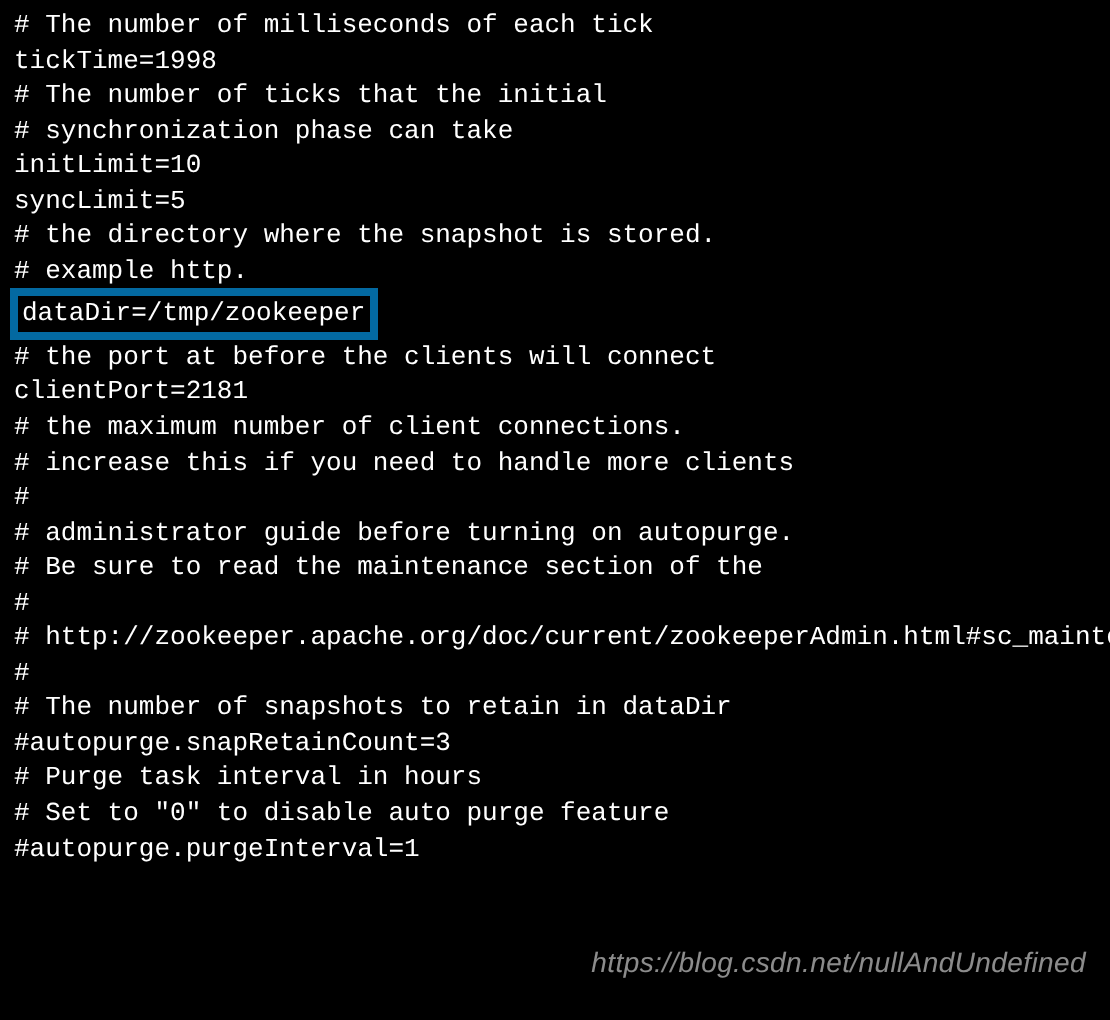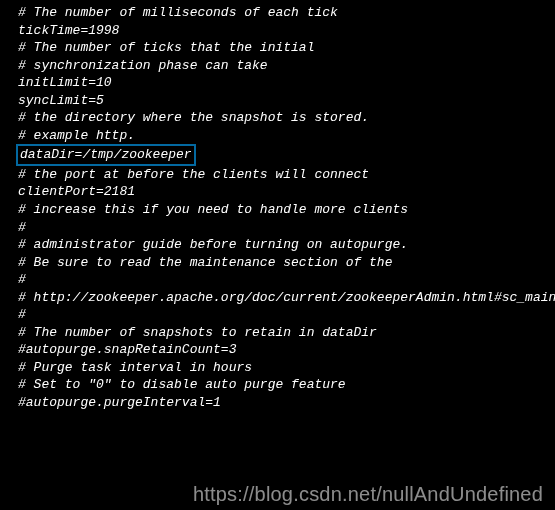--- a/index.html
+++ b/index.html
@@ -8,52 +8,54 @@
       color: #fff;
       font-family: "Consolas", "Courier New", monospace;
       font-size: 13px;
       line-height: 1.35;
       padding-top: 4px;
       width: 555px;
       height: 510px;
       overflow: hidden;
       position: relative;
     }
-    .line { white-space: pre; padding-left: 18px; font-style: italic; }
+    .line { white-space: pre; padding-left: 7px; }
     .highlight {
       display: inline-block;
-      border: 2px solid #0369a1;
+      border: 4px solid #0369a1;
       padding: 0 2px;
       margin-left: -2px;
     }
     .watermark {
       position: absolute;
       right: 12px;
-      bottom: 2px;
+      bottom: 19px;
       color: rgba(255,255,255,0.55);
       font-family: Arial, sans-serif;
-      font-size: 20px;
+      font-size: 14px;
       letter-spacing: 0.2px;
+      font-style: italic;
     }
   </style>
 </head>
 <body>
 
 <div id="terminal">
     <div class="line"># The number of milliseconds of each tick</div>
     <div class="line">tickTime=1998</div>
     <div class="line"># The number of ticks that the initial</div>
     <div class="line"># synchronization phase can take</div>
     <div class="line">initLimit=10</div>
     <div class="line">syncLimit=5</div>
     <div class="line"># the directory where the snapshot is stored.</div>
     <div class="line"># example http.</div>
     <div class="line"><span class="highlight">dataDir=/tmp/zookeeper</span></div>
     <div class="line"># the port at before the clients will connect</div>
     <div class="line">clientPort=2181</div>
+    <div class="line"># the maximum number of client connections.</div>
     <div class="line"># increase this if you need to handle more clients</div>
     <div class="line">#</div>
     <div class="line"># administrator guide before turning on autopurge.</div>
     <div class="line"># Be sure to read the maintenance section of the</div>
     <div class="line">#</div>
     <div class="line"># http://zookeeper.apache.org/doc/current/zookeeperAdmin.html#sc_maintenance</div>
     <div class="line">#</div>
     <div class="line"># The number of snapshots to retain in dataDir</div>
     <div class="line">#autopurge.snapRetainCount=3</div>
     <div class="line"># Purge task interval in hours</div>

